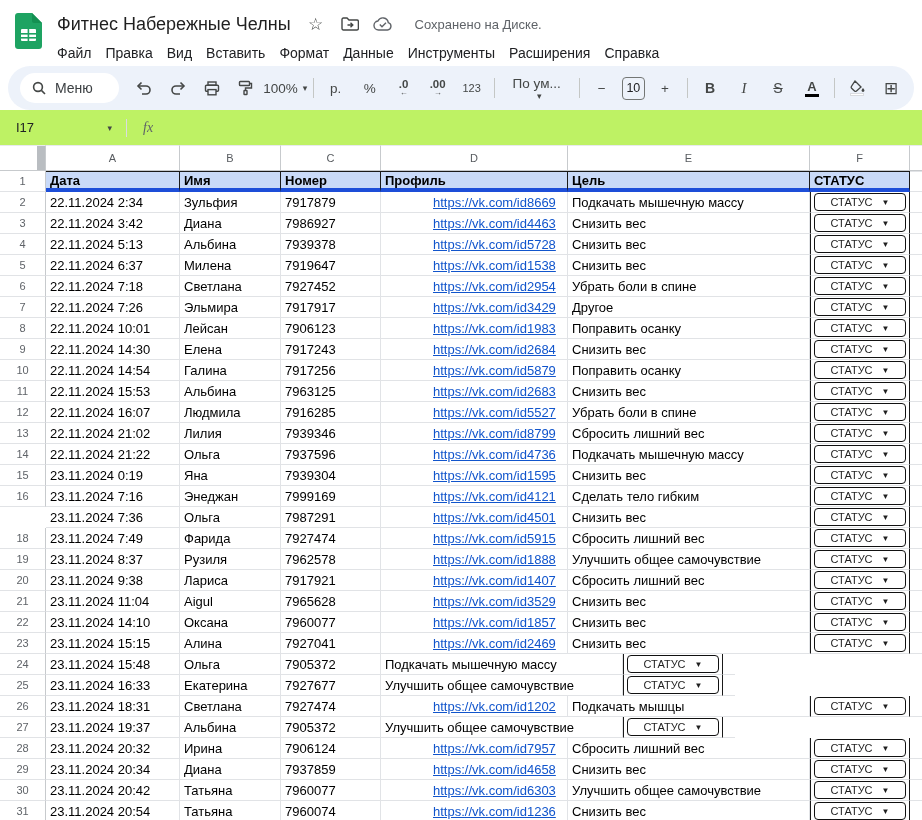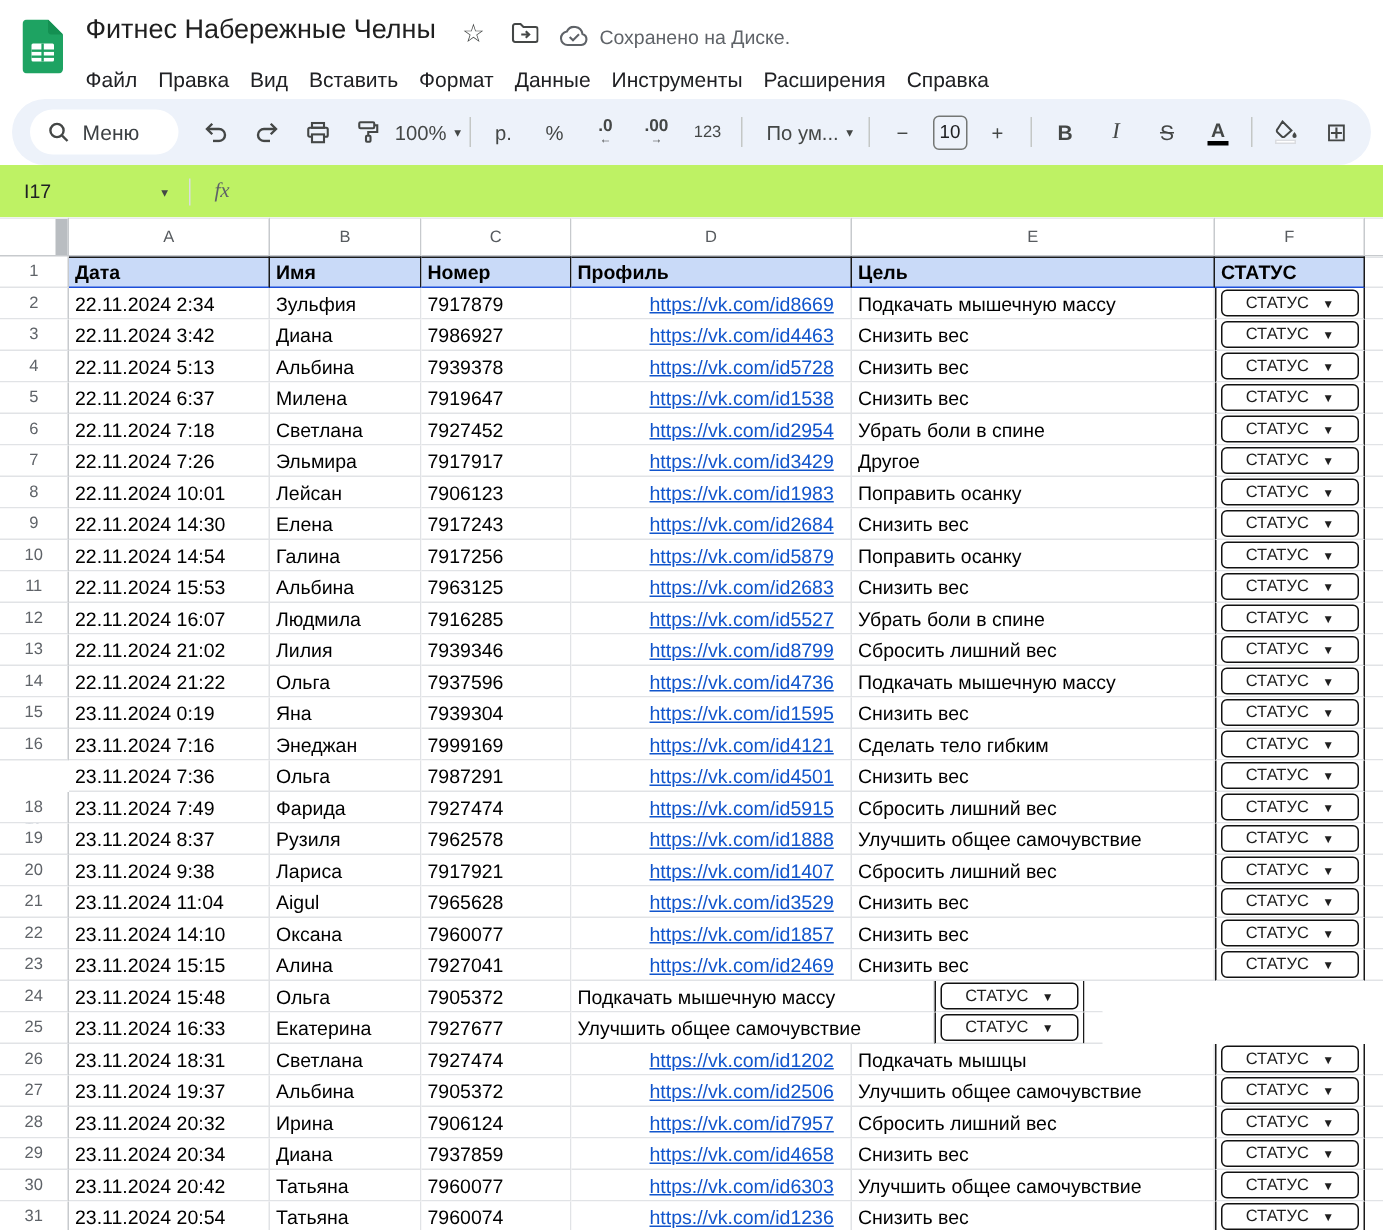--- a/index.html
+++ b/index.html
@@ -5,26 +5,26 @@
   html,body{margin:0;padding:0;}
   body{
     width:922px;height:820px;overflow:hidden;background:#fff;
     font-family:"Liberation Sans", sans-serif;color:#202124;
     -webkit-font-smoothing:antialiased;
   }
   
   .topbar{height:66px;display:flex;background:#fff;}
   .logo-wrap{width:57px;display:flex;align-items:flex-start;justify-content:center;padding-top:13px;}
   .top-main{flex:1;display:flex;flex-direction:column;min-width:0;}
-  .title-row{display:flex;height:30px;margin-top:9px;}
+  .title-row{display:flex;align-items:center;height:30px;margin-top:9px;}
   .doc-title{font-size:18px;color:#1f1f1f;white-space:nowrap;}
   .t-icon{display:flex;align-items:center;justify-content:center;width:26px;height:26px;margin-left:8px;color:#444746;border-radius:50%;}
   .t-icon.first{margin-left:12px;}
   .star-glyph{font-size:17px;line-height:1;}
-  .save-status{display:flex;align-items:center;gap:7px;margin-left:10px;color:#5f6368;font-size:13px;white-space:nowrap;}
+  .save-status{display:flex;align-items:center;gap:22px;margin-left:10px;color:#5f6368;font-size:13px;white-space:nowrap;}
   .menu-row{display:flex;align-items:center;height:27px;margin-left:-7px;}
   .menu-item{font-size:14px;color:#202124;padding:2px 7px;border-radius:6px;cursor:default;white-space:nowrap;}
   
   .toolbar{height:44px;margin:0 8px;background:#edf2fa;border-radius:22px;display:flex;align-items:center;padding:0 6px;box-sizing:border-box;}
   .search-pill{background:#fff;border-radius:16px;height:30px;display:flex;align-items:center;gap:9px;padding:0 26px 0 12px;margin:0 8px 0 6px;color:#3c4043;font-size:14px;text-align:right;}
   .tb-btn{min-width:24px;height:26px;display:flex;align-items:center;justify-content:center;border-radius:4px;color:#444746;font-size:13.5px;padding:0 5px;white-space:nowrap;}
   .tb-caret{font-size:9px;margin-left:5px;color:#444746;}
   .tb-divider{width:1px;height:20px;background:#c4c7c5;margin:0 5px;flex:none;}
   .fmt-stack{display:flex;flex-direction:column;align-items:center;line-height:1;}
   .fmt-stack .top{font-size:11.5px;font-weight:bold;}
@@ -49,21 +49,21 @@
   .grid{position:relative;background:#fff;}
   .col-headers{display:flex;height:26px;}
   .corner{width:46px;box-sizing:border-box;border-right:1px solid #c7cacd;border-bottom:1px solid #c7cacd;border-top:1px solid #e8eaed;position:relative;background:#fff;flex:none;}
   .corner .strip{position:absolute;right:0;top:0;width:8px;height:100%;background:#b9bdc1;}
   .col-h{box-sizing:border-box;border-right:1px solid #c7cacd;border-bottom:1px solid #c7cacd;border-top:1px solid #e8eaed;display:flex;align-items:center;justify-content:center;font-size:11px;color:#575b5f;background:#fff;flex:none;}
   .row{display:flex;height:21px;flex:none;}
   .rowh{width:46px;box-sizing:border-box;border-right:1px solid #c7cacd;border-bottom:1px solid #e1e3e6;display:flex;align-items:center;justify-content:center;font-size:11px;color:#5f6368;background:#fff;flex:none;}
   .rowh.sel{background:#d3e3fd;color:#041e49;font-weight:bold;margin-top:40px;}
   .cell{box-sizing:border-box;border-right:1px solid #e1e3e6;border-bottom:1px solid #e1e3e6;display:flex;align-items:center;padding-left:4px;font-size:13px;color:#000;white-space:nowrap;overflow:hidden;flex:none;background:#fff;}
   .cwa{width:134px}.cwb{width:101px}.cwc{width:100px}.cwd{width:187px}.cwe{width:242px}.cwf{width:100px}.cwg{width:12px}
-  .hrow .cell{background:#c9daf8;font-weight:bold;border-right:1px solid #1a1a1a;border-bottom:1px solid #1d4ed8;border-top:1px solid #1a1a1a;color:#000;}
+  .hrow .cell{background:#c9daf8;font-weight:bold;border-right:1px solid #1a1a1a;border-bottom:4px solid #1d4ed8;border-top:1px solid #1a1a1a;color:#000;}
   .hrow .cell.cwg{background:#fff;border-right:none;border-top:1px solid #e1e3e6;border-bottom:1px solid #e1e3e6;}
   .cell.linkcell{padding-right:13px;}
   .cell.linkcell a{color:#1155cc;text-decoration:underline;cursor:pointer;padding-left:48px;}
   .cell.statuscell{border-left:1px solid #1a1a1a;border-right:1px solid #1a1a1a;justify-content:center;padding:0 2px;}
   .chip{flex:1;height:16px;margin:0 1px;border:1px solid #111;border-radius:4px;display:flex;align-items:center;justify-content:center;gap:9px;font-size:11px;color:#1f1f1f;background:#fff;}
   .chip .caret{font-size:8px;color:#1f1f1f;}
   .cell.cwg{border-right:none;}
   svg{display:block;}
 </style>
 </head>
@@ -168,21 +168,21 @@
   <div class="tb-btn">
     <span class="fmt-stack">
         <span class="top">.00</span>
         <span class="arr">→</span>
       </span>
   </div>
   <div class="tb-btn">
       <span style="font-size:11px">123</span>
     </div>
   <div class="tb-divider"></div>
-  <div class="tb-btn" style="min-width:64px;justify-content:flex-end;">
+  <div class="tb-btn" style="min-width:64px;justify-content:center;flex-direction:column;">
     <span>По ум...</span>
     <span class="tb-caret">▾</span>
   </div>
   <div class="tb-divider"></div>
   <div class="tb-btn">−</div>
   <div class="size-box">10</div>
   <div class="tb-btn">+</div>
   <div class="tb-divider"></div>
   <div class="tb-btn">
       <span class="bold-b">B</span>
@@ -667,23 +667,20 @@
             <span class="caret">▼</span>
           </div>
         </div>
         <div class="cell cwg"></div>
       </div>
       <div class="row">
         <div class="rowh">27</div>
         <div class="cell cwa">23.11.2024 19:37</div>
         <div class="cell cwb">Альбина</div>
         <div class="cell cwc">7905372</div>
-        <div class="cell cwd linkcell">
-          <a>https://vk.com/id2506</a>
-        </div>
         <div class="cell cwe">Улучшить общее самочувствие</div>
         <div class="cell cwf statuscell">
           <div class="chip">
             <span>СТАТУС</span>
             <span class="caret">▼</span>
           </div>
         </div>
         <div class="cell cwg"></div>
       </div>
       <div class="row">

